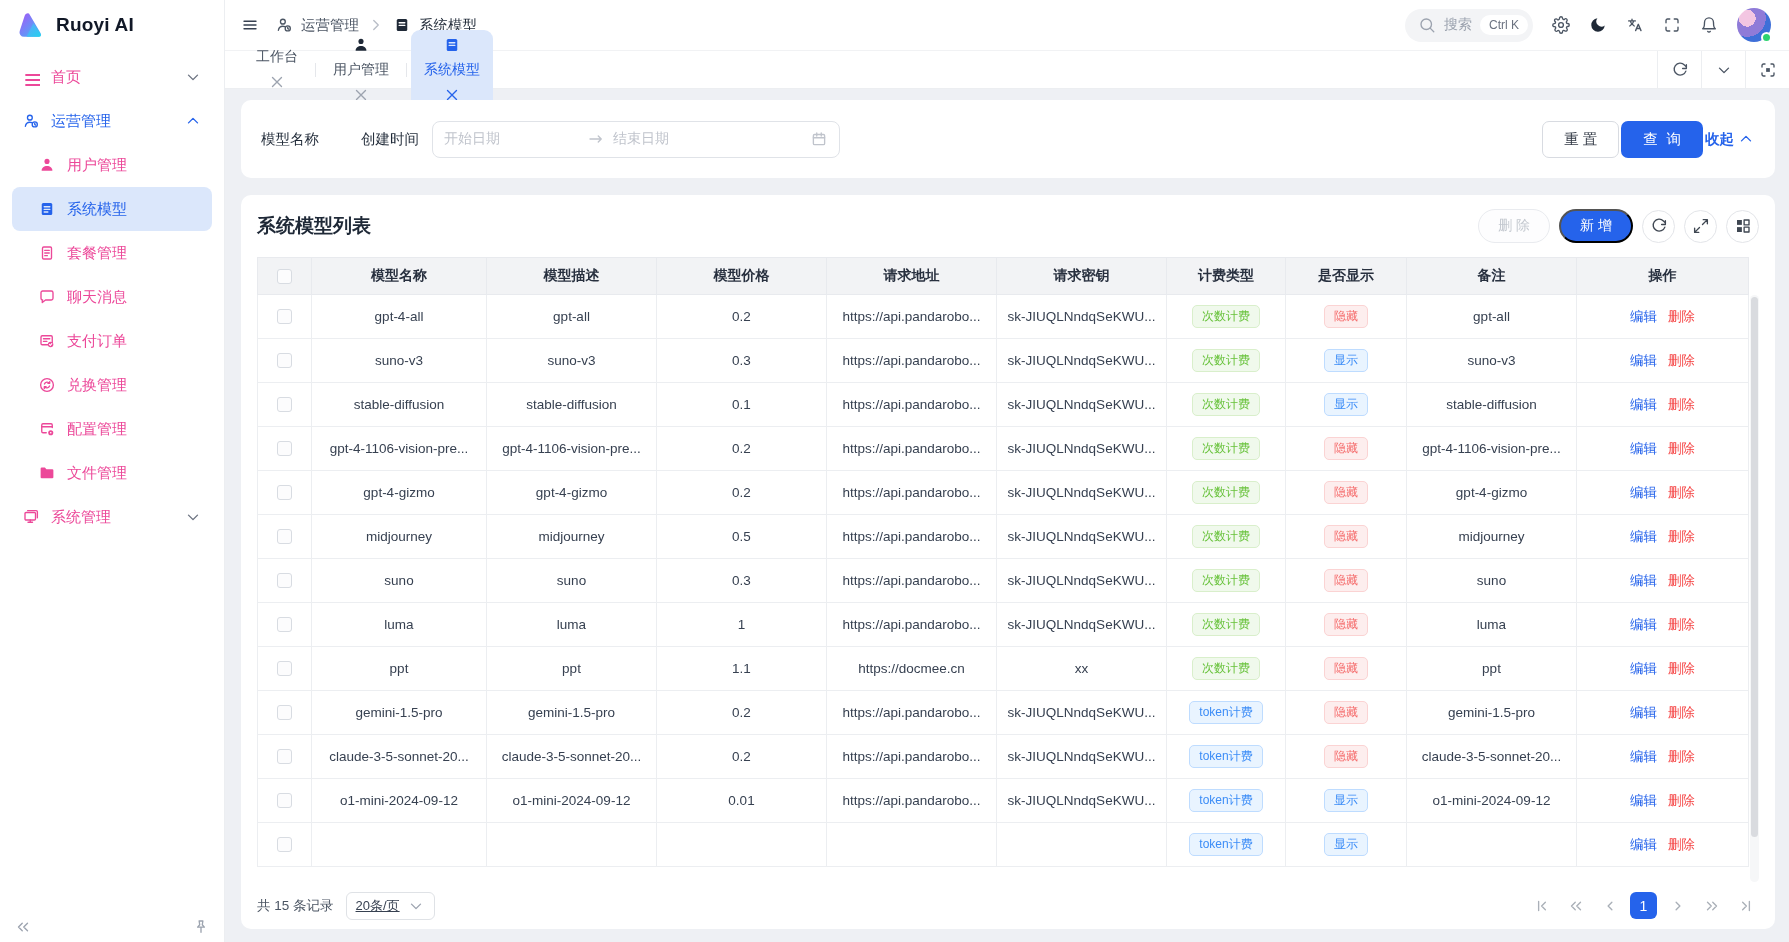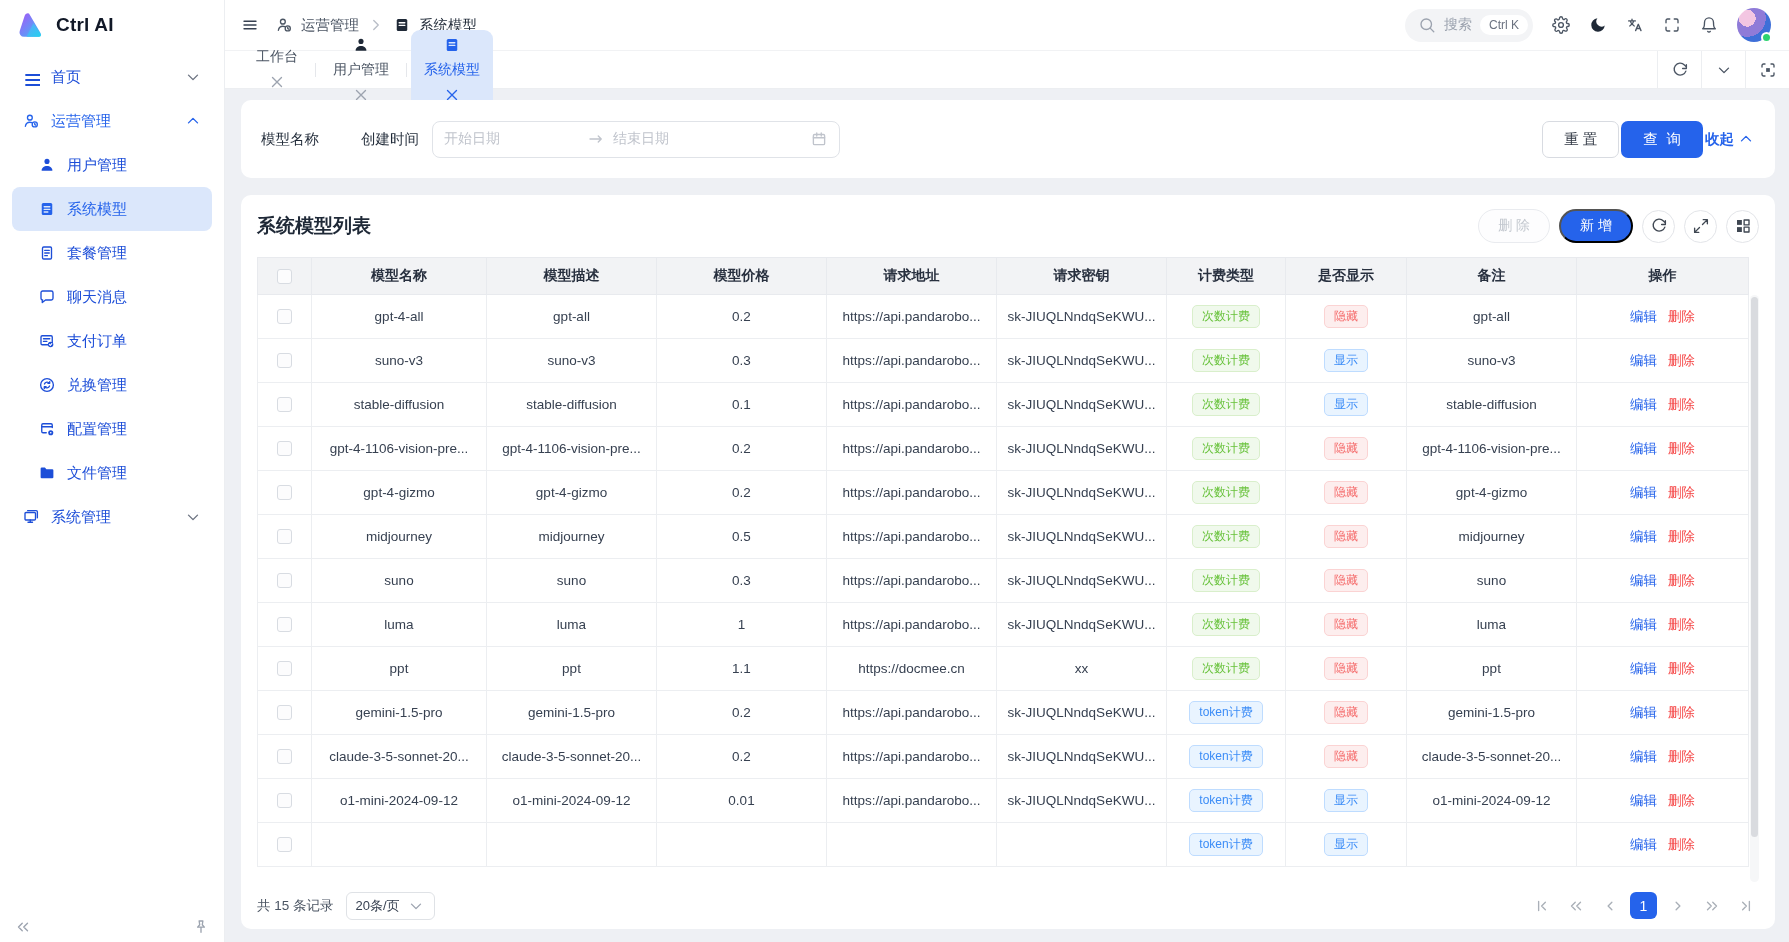--- a/index.html
+++ b/index.html
@@ -6,21 +6,21 @@
   html,body { width:1789px; height:942px; overflow:hidden; }
   body { font-family:"Liberation Sans","DejaVu Sans",sans-serif; background:#eef0f4; color:#374151; font-size:14px; display:flex; }
   svg { display:block; }
   .ic { width:18px; height:18px; stroke:currentColor; fill:none; stroke-width:1.8; stroke-linecap:round; stroke-linejoin:round; }
 
   
   .sidebar { width:225px; height:100%; background:#fff; border-right:1px solid #eceef1; position:relative; flex-shrink:0; }
   .logo { height:50px; display:flex; align-items:center; gap:10px; padding-left:16px; }
   .logo-text { font-size:19px; font-weight:700; color:#111827; letter-spacing:.2px; }
   .menu { padding:5px 12px; }
-  .mi { height:44px; display:flex; align-items:center; gap:11px; padding:0 10px; border-radius:8px; color:#1d4ed8; font-size:15px; cursor:pointer; }
+  .mi { height:44px; display:flex; align-items:center; gap:11px; padding:0 10px; border-radius:8px; color:#ec4899; font-size:15px; cursor:pointer; }
   .mi .chev { margin-left:auto; color:#6b7280; }
   .mi.parent-active { color:#2563eb; }
   .mi.parent-active .chev { color:#2563eb; }
   .mi.sub { padding-left:26px; }
   .mi.active { background:#dbe7fb; color:#2563eb; }
   .sidebar-foot { position:absolute; bottom:6px; left:14px; right:14px; display:flex; justify-content:space-between; align-items:center; color:#9ca3af; }
 
   
   .main { flex:1; display:flex; flex-direction:column; min-width:0; }
 
@@ -81,21 +81,21 @@
   .tag.green { color:#67c23a; background:#f0f9ec; border-color:#d9efcb; }
   .tag.blue  { color:#3b8cf7; background:#e9f4ff; border-color:#bedcff; }
   .tag.red   { color:#f56c6c; background:#fdeeee; border-color:#fbd3d3; }
   .op-edit { color:#2563eb; cursor:pointer; margin-right:11px; }
   .op-del { color:#f53f3f; cursor:pointer; }
   .vscroll { position:absolute; top:38px; right:0; bottom:0; width:9px; background:#f6f7f8; border-radius:5px; }
   .vscroll .thumb { position:absolute; top:2px; left:1px; width:7px; height:540px; border-radius:4px; background:#d9dbdf; cursor:pointer; }
 
   .pagerow { height:47px; display:flex; align-items:center; gap:12px; }
   .total { font-size:13.5px; color:#4b5563; }
-  .psize { height:28px; border:1px solid #dfe2e6; border-radius:6px; display:flex; align-items:center; gap:7px; padding:0 9px; font-size:13px; color:#374151; cursor:pointer; }
+  .psize { height:28px; border:1px solid #dfe2e6; border-radius:6px; display:flex; align-items:center; gap:7px; padding:0 9px; font-size:13px; color:#374151; cursor:pointer;text-decoration:underline; }
   .psize .caret { color:#9ca3af; }
   .pager { margin-left:auto; display:flex; align-items:center; gap:7px; }
   .pbtn { width:27px; height:27px; display:flex; align-items:center; justify-content:center; color:#aab0b8; border-radius:6px; cursor:pointer; }
   .pbtn.cur { background:#2563eb; color:#fff; font-size:14px; }
 </style>
 </head>
 <body>
 
 <aside class="sidebar">
   <div class="logo">
@@ -108,21 +108,21 @@
           </linearGradient>
           <linearGradient id="lg2" x1="0" y1="0" x2="1" y2="1">
             <stop offset="0" stop-color="#60a5fa"></stop>
               <stop offset="1" stop-color="#22d3ee"></stop>
           </linearGradient>
         </defs>
         <path d="M13 3.5 L24.5 23 a2.5 2.5 0 0 1-2.2 3.8 H8 a4.5 4.5 0 0 1-4.3-5.9 L8.6 6 a3.2 3.2 0 0 1 4.4-2.5z" fill="url(#lg1)"></path>
         <path d="M17.5 13 L24.8 24.5 a1.8 1.8 0 0 1-1.6 2.3 H10.5z" fill="url(#lg2)" opacity="0.95"></path>
       </svg>
     </span>
-    <span class="logo-text">Ctrl AI</span>
+    <span class="logo-text">Ruoyi AI</span>
   </div>
 
   <nav class="menu">
     <div class="mi">
       <svg class="ic">
           <path d="M4 7h16M4 12h16M4 17h16"></path>
         </svg>
       <span>首页</span>
       <svg class="ic chev" width="14" height="14" viewBox="0 0 24 24">
           <path d="M6 9.5l6 6 6-6"></path>

